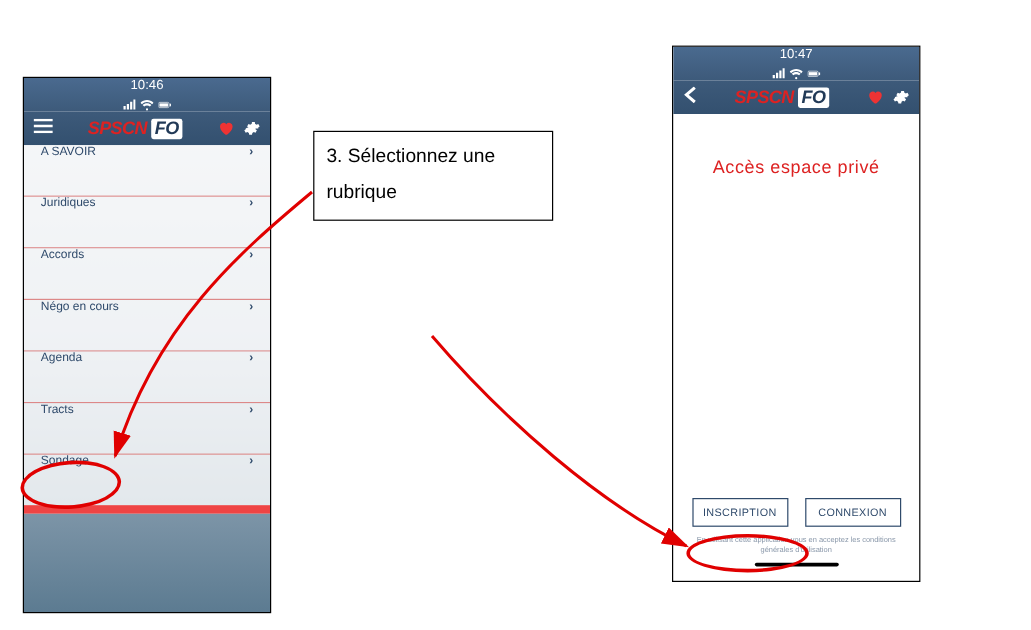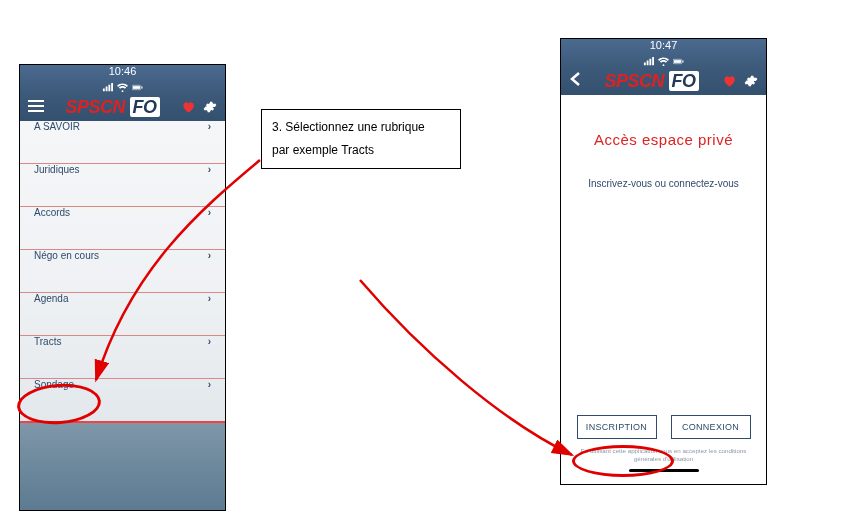--- a/index.html
+++ b/index.html
@@ -8,41 +8,41 @@
   
   .phone{position:absolute;width:205px;height:445px;border:1px solid #000;background:#fff;overflow:hidden;}
   #phone-left{left:19px;top:64px;}
   #phone-right{left:560px;top:38px;}
 
   .status-bar{height:28px;background:linear-gradient(to bottom,#4a6a8f,#3d5a7a);color:#fff;font-size:11px;display:flex;align-items:center;justify-content:space-between;padding:0 10px;flex-direction:column;}
   .status-icons{display:flex;gap:4px;align-items:center;}
   .status-icons svg{width:11px;height:11px;}
 
   .app-header{height:28px;background:linear-gradient(to bottom,#3d5a7a,#33506f);display:flex;align-items:center;justify-content:space-between;padding:0 8px;}
-  .logo{font-style:italic;font-weight:bold;font-size:18px;color:#d22;letter-spacing:-0.5px;}
+  .logo{font-style:italic;font-weight:bold;font-size:15px;color:#d22;letter-spacing:-0.5px;}
   .logo .fo{background:#fff;color:#223a57;padding:0 3px;border-radius:2px;font-style:italic;}
   .hdr-icons{display:flex;gap:8px;align-items:center;}
   .hdr-icons svg{display:block;}
   .menu-bg{position:absolute;top:56px;left:0;right:0;bottom:0;background:linear-gradient(180deg,#cfd6de 0%,#b9c4d0 40%,#5c7b91 100%);}
   .menu-list{position:relative;}
   .menu-item{height:42px;border-bottom:1px solid #d88;display:flex;align-items:flex-start;justify-content:space-between;padding:0 14px;color:#2f4a6b;font-size:10px;background:rgba(255,255,255,0.78);}
-  .menu-item.last{border-bottom:2px solid #ef4444;}
+  .menu-item.last{border-bottom:7px solid #ef4444;}
   .chev{color:#2f4a6b;font-weight:bold;}
 
   
   .r-title{color:#d22;text-align:center;font-size:15px;margin-top:36px;letter-spacing:0.5px;}
   .r-sub{color:#2f4a6b;text-align:center;font-size:10px;margin-top:30px;}
   .r-bottom{position:absolute;bottom:12px;left:0;right:0;text-align:center;}
   .btn-row{display:flex;justify-content:center;gap:14px;margin-bottom:8px;}
   .btn{border:1px solid #2f4a6b;color:#2f4a6b;font-size:9px;padding:6px 0;width:78px;letter-spacing:0.3px;}
   .terms{font-size:6.2px;color:#8a98aa;line-height:1.3;}
   .home-ind{width:70px;height:3px;background:#000;border-radius:2px;margin:6px auto 0;}
 
   
-  .callout{position:absolute;border:1px solid #000;background:#fff;font-size:12px;line-height:1.9;padding:6px 10px;}
+  .callout{position:absolute;border:1px solid #000;background:#fff;font-size:16px;line-height:1.9;padding:6px 10px;}
   #callout-3{left:261px;top:109px;width:178px;}
   #callout-4{left:280px;top:228px;width:208px;}
 
   
   .ellipse{position:absolute;border:3px solid #e00000;border-radius:50%;}
   #ell-tracts{left:17px;top:384px;width:78px;height:34px;transform:rotate(-4deg);}
   #ell-inscr{left:572px;top:445px;width:96px;height:26px;}
 
   
   svg.overlay{position:absolute;left:0;top:0;width:859px;height:525px;pointer-events:none;}
@@ -164,38 +164,36 @@
         </span>
         <span>
           <svg width="14" height="14" viewBox="0 0 24 24">
               <path fill="#fff" d="M12 8a4 4 0 100 8 4 4 0 000-8zm9 4a7 7 0 00-.1-1.2l2.1-1.6-2-3.4-2.5 1a7 7 0 00-2-1.2L16 3h-4l-.5 2.6a7 7 0 00-2 1.2l-2.5-1-2 3.4 2.1 1.6A7 7 0 003 12c0 .4 0 .8.1 1.2L1 14.8l2 3.4 2.5-1c.6.5 1.3.9 2 1.2L8 21h4l.5-2.6c.7-.3 1.4-.7 2-1.2l2.5 1 2-3.4-2.1-1.6c.1-.4.1-.8.1-1.2z"></path>
             </svg>
         </span>
       </span>
     </div>
 
     <div class="r-title">Accès espace privé</div>
-    <div class="r-sub">Inscrivez-vous ou connectez-vous</div>
 
     <div class="r-bottom">
       <div class="btn-row">
         <div class="btn">INSCRIPTION</div>
         <div class="btn">CONNEXION</div>
       </div>
       <div class="terms">
         <div>En utilisant cette application vous en acceptez les conditions</div>
         <div>générales d'utilisation</div>
       </div>
       <div class="home-ind"></div>
     </div>
   </div>
 
   <div id="callout-3" class="callout">
     <div>3. Sélectionnez une rubrique</div>
-    <div>par exemple Tracts</div>
   </div>
 
   <div id="ell-tracts" class="ellipse"></div>
   <div id="ell-inscr" class="ellipse"></div>
 
   <svg class="overlay">
     <defs>
       <marker id="ah" markerWidth="10" markerHeight="10" refX="8" refY="3" orient="auto">
         <path d="M0,0 L9,3 L0,6 z" fill="#e00000"></path>
       </marker>

